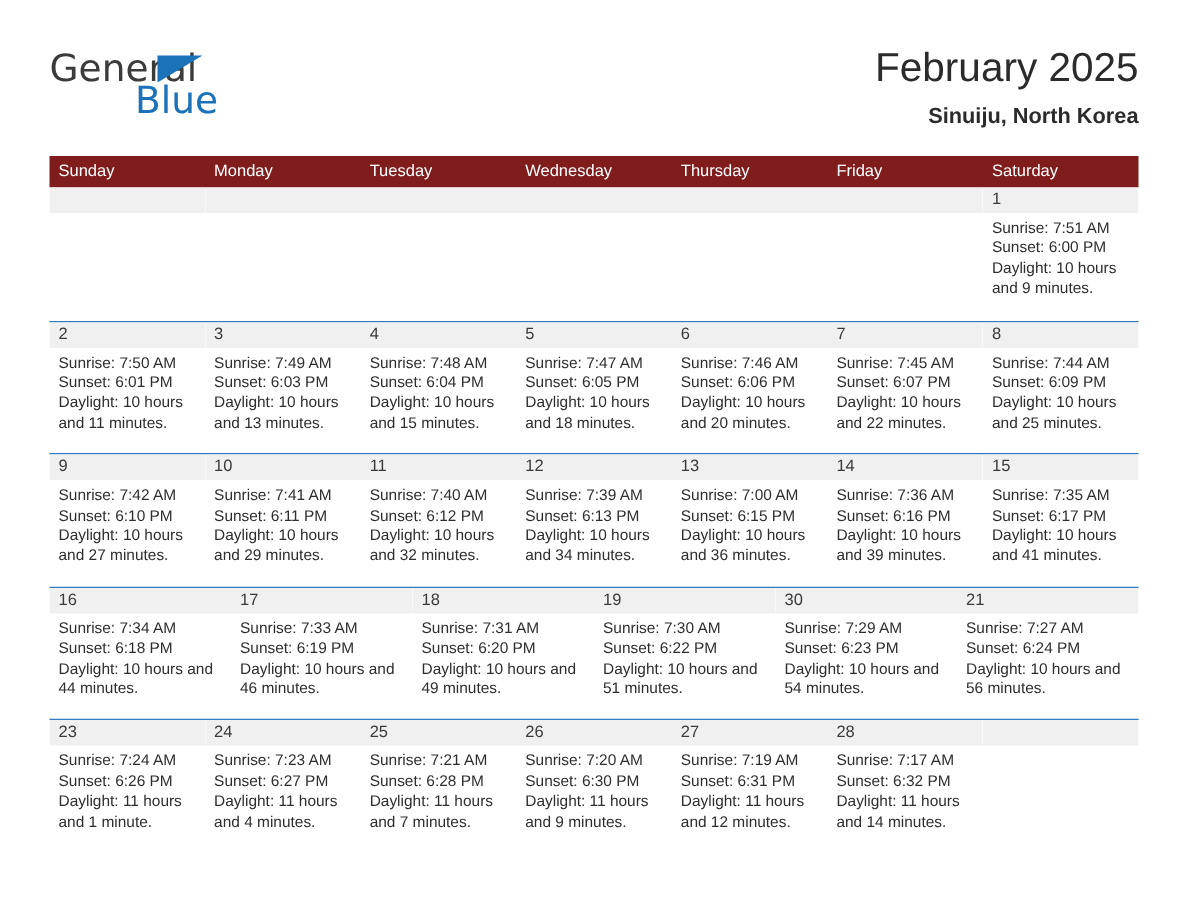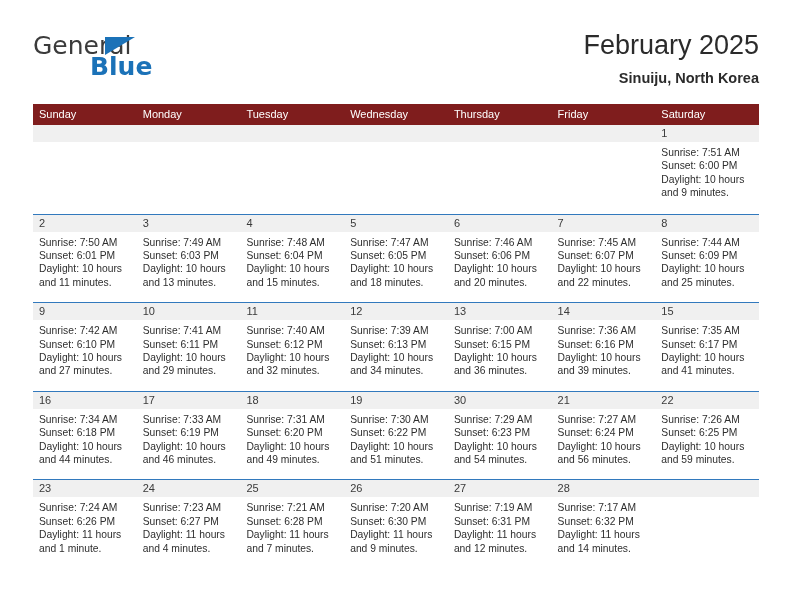--- a/index.html
+++ b/index.html
@@ -56,21 +56,21 @@
     border-left: 30px solid #1b72b8;
     border-bottom: 18px solid transparent;
   }
   .logo-blue {
     position: absolute;
     left: 57px;
     top: 21px;
     font-size: 25px;
     color: #1b72b8;
     font-family: "DejaVu Sans", sans-serif;
-    font-weight: 700;
+    font-weight: 400;
     line-height: 28px;
   }
   .title-block {
     position: absolute;
     right: 0;
     top: 0;
     text-align: right;
   }
   .cal-title {
     font-size: 27px;
@@ -397,28 +397,20 @@
             </div>
           </div>
           <div class="cell">
             <div class="daynum">21</div>
             <div class="info">
               <div>Sunrise: 7:27 AM</div>
               <div>Sunset: 6:24 PM</div>
               <div>Daylight: 10 hours and 56 minutes.</div>
             </div>
           </div>
-          <div class="cell">
-            <div class="daynum">22</div>
-            <div class="info">
-              <div>Sunrise: 7:26 AM</div>
-              <div>Sunset: 6:25 PM</div>
-              <div>Daylight: 10 hours and 59 minutes.</div>
-            </div>
-          </div>
         </div>
         <div class="week">
           <div class="cell">
             <div class="daynum">23</div>
             <div class="info">
               <div>Sunrise: 7:24 AM</div>
               <div>Sunset: 6:26 PM</div>
               <div>Daylight: 11 hours and 1 minute.</div>
             </div>
           </div>

